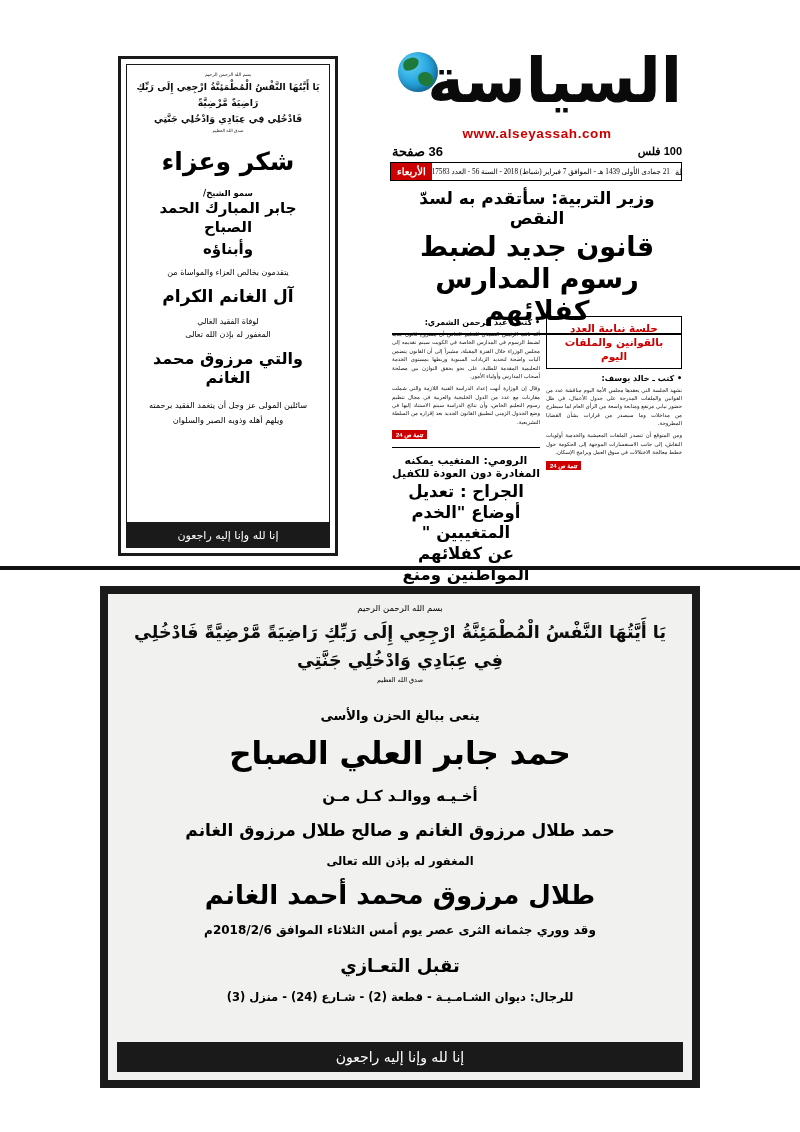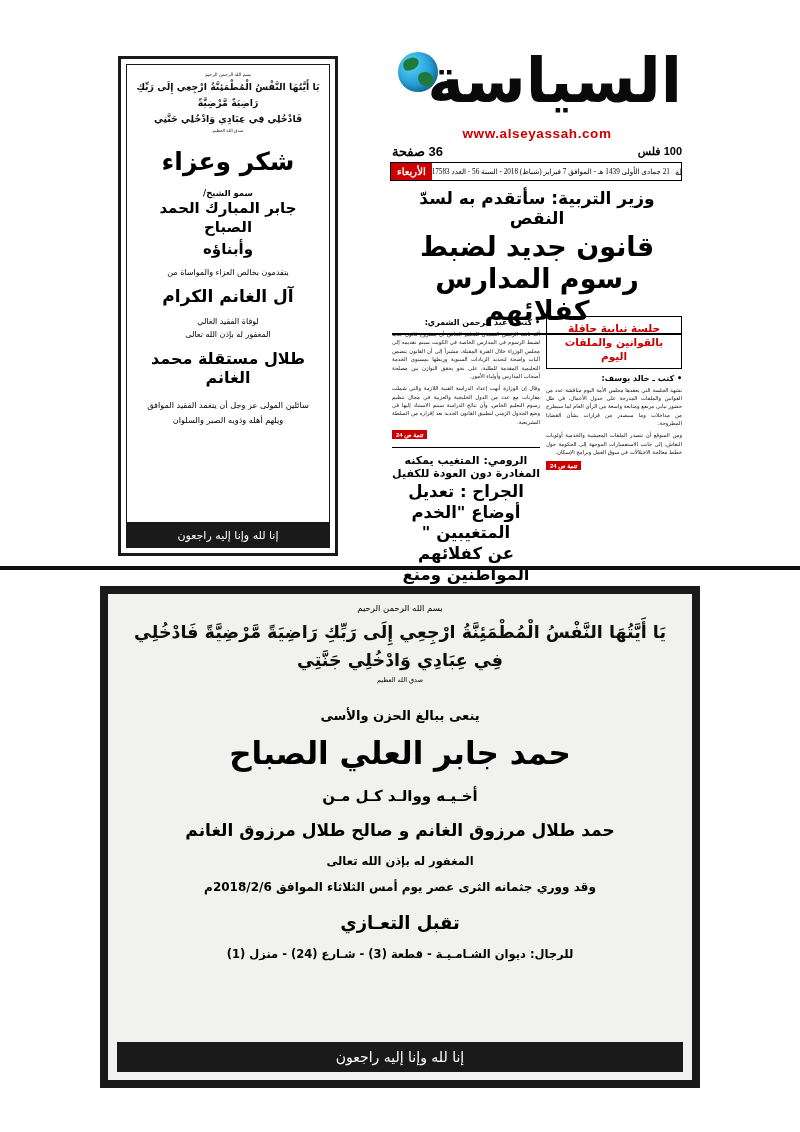--- a/index.html
+++ b/index.html
@@ -542,21 +542,21 @@
         <div class="rule"></div>
         <div class="sub-kicker">الرومي: المتغيب يمكنه المغادرة دون العودة للكفيل</div>
         <div class="sub-headline">الجراح : تعديل أوضاع "الخدم المتغيبين "</div>
         <div class="sub-headline">عن كفلائهم المواطنين ومنع تحويلهم لسنة</div>
         <div class="rule-thin"></div>
         <div class="body-text">أعلن وكيل وزارة الداخلية المساعد لشؤون الجنسية والجوازات أن الوزارة بدأت بتطبيق إجراءات جديدة لتعديل أوضاع العمالة المنزلية المتغيبة عن كفلائها المواطنين، بما يسمح لها بتسوية موقفها القانوني أو المغادرة النهائية دون الحاجة إلى موافقة الكفيل، مع منع تحويل الإقامة لمدة سنة كاملة.</div>
       </div>
 
       <div class="col-left">
         <div class="boxed-head">
-          <div>جلسة نيابية حافلة</div>
+          <div>جلسة نيابية العدد</div>
           <div>بالقوانين والملفات اليوم</div>
         </div>
         <div class="byline">• كتب ـ خالد يوسف:</div>
         <div class="body-text">تشهد الجلسة التي يعقدها مجلس الأمة اليوم مناقشة عدد من القوانين والملفات المدرجة على جدول الأعمال، في ظل حضور نيابي مرتفع ومتابعة واسعة من الرأي العام لما سيطرح من مداخلات وما سيصدر من قرارات بشأن القضايا المطروحة.</div>
         <div class="body-text">ومن المتوقع أن تتصدر الملفات المعيشية والخدمية أولويات النقاش، إلى جانب الاستفسارات الموجهة إلى الحكومة حول خطط معالجة الاختلالات في سوق العمل وبرامج الإسكان.</div>
         <div class="cont-tag">تتمة ص 24</div>
         <div style="clear:both"></div>
       </div>
     </div>
 
@@ -567,43 +567,44 @@
         <div class="quran-art">فَادْخُلِي فِي عِبَادِي وَادْخُلِي جَنَّتِي</div>
         <div class="quran-credit">صدق الله العظيم</div>
         <div class="ad-title-shukr">شكر وعزاء</div>
         <div class="ad-line-sm">سمو الشيخ/</div>
         <div class="ad-line-name">جابر المبارك الحمد الصباح</div>
         <div class="ad-line-name2">وأبناؤه</div>
         <div class="ad-line-mid">يتقدمون بخالص العزاء والمواساة من</div>
         <div class="ad-line-family">آل الغانم الكرام</div>
         <div class="ad-line-small2">لوفاة الفقيد الغالي</div>
         <div class="ad-line-small2">المغفور له بإذن الله تعالى</div>
-        <div class="ad-line-deceased">طلال مستقلة محمد الغانم</div>
-        <div class="ad-line-closing">سائلين المولى عز وجل أن يتغمد الفقيد الموافق</div>
+        <div class="ad-line-deceased">والتي مرزوق محمد الغانم</div>
+        <div class="ad-line-closing">سائلين المولى عز وجل أن يتغمد الفقيد برحمته</div>
         <div class="ad-line-closing">ويلهم أهله وذويه الصبر والسلوان</div>
       </div>
       <div class="ad-footer-band">إنا لله وإنا إليه راجعون</div>
     </div>
   </div>
 
   <div class="half-divider"></div>
 
   <div class="ad-main">
     <div class="ad-main-inner">
       <div class="m-basmala">بسم الله الرحمن الرحيم</div>
       <div class="m-quran">يَا أَيَّتُهَا النَّفْسُ الْمُطْمَئِنَّةُ ارْجِعِي إِلَى رَبِّكِ رَاضِيَةً مَّرْضِيَّةً فَادْخُلِي فِي عِبَادِي وَادْخُلِي جَنَّتِي</div>
       <div class="m-quran-credit">صدق الله العظيم</div>
       <div class="m-line-1">ينعى ببالغ الحزن والأسى</div>
       <div class="m-name-main">حمد جابر العلي الصباح</div>
       <div class="m-line-2">أخـيـه ووالـد كـل مـن</div>
       <div class="m-line-3">حمد طلال مرزوق الغانم  و  صالح طلال مرزوق الغانم</div>
       <div class="m-line-4">المغفور له بإذن الله تعالى</div>
+      <div class="m-name-deceased">طلال مرزوق محمد أحمد الغانم</div>
       <div class="m-line-5">وقد ووري جثمانه الثرى عصر يوم أمس الثلاثاء الموافق 2018/2/6م</div>
       <div class="m-accept">تقبل التعـازي</div>
       <div class="m-addr">
         <span class="lbl">للرجال:</span>
-        <span>ديوان الشـامـيـة - قطعة (3) - شـارع (24) - منزل (1)</span>
+        <span>ديوان الشـامـيـة - قطعة (2) - شـارع (24) - منزل (3)</span>
       </div>
       <div class="m-footer-band">إنا لله وإنا إليه راجعون</div>
     </div>
   </div>
 
 </div>
 
 </body></html>

